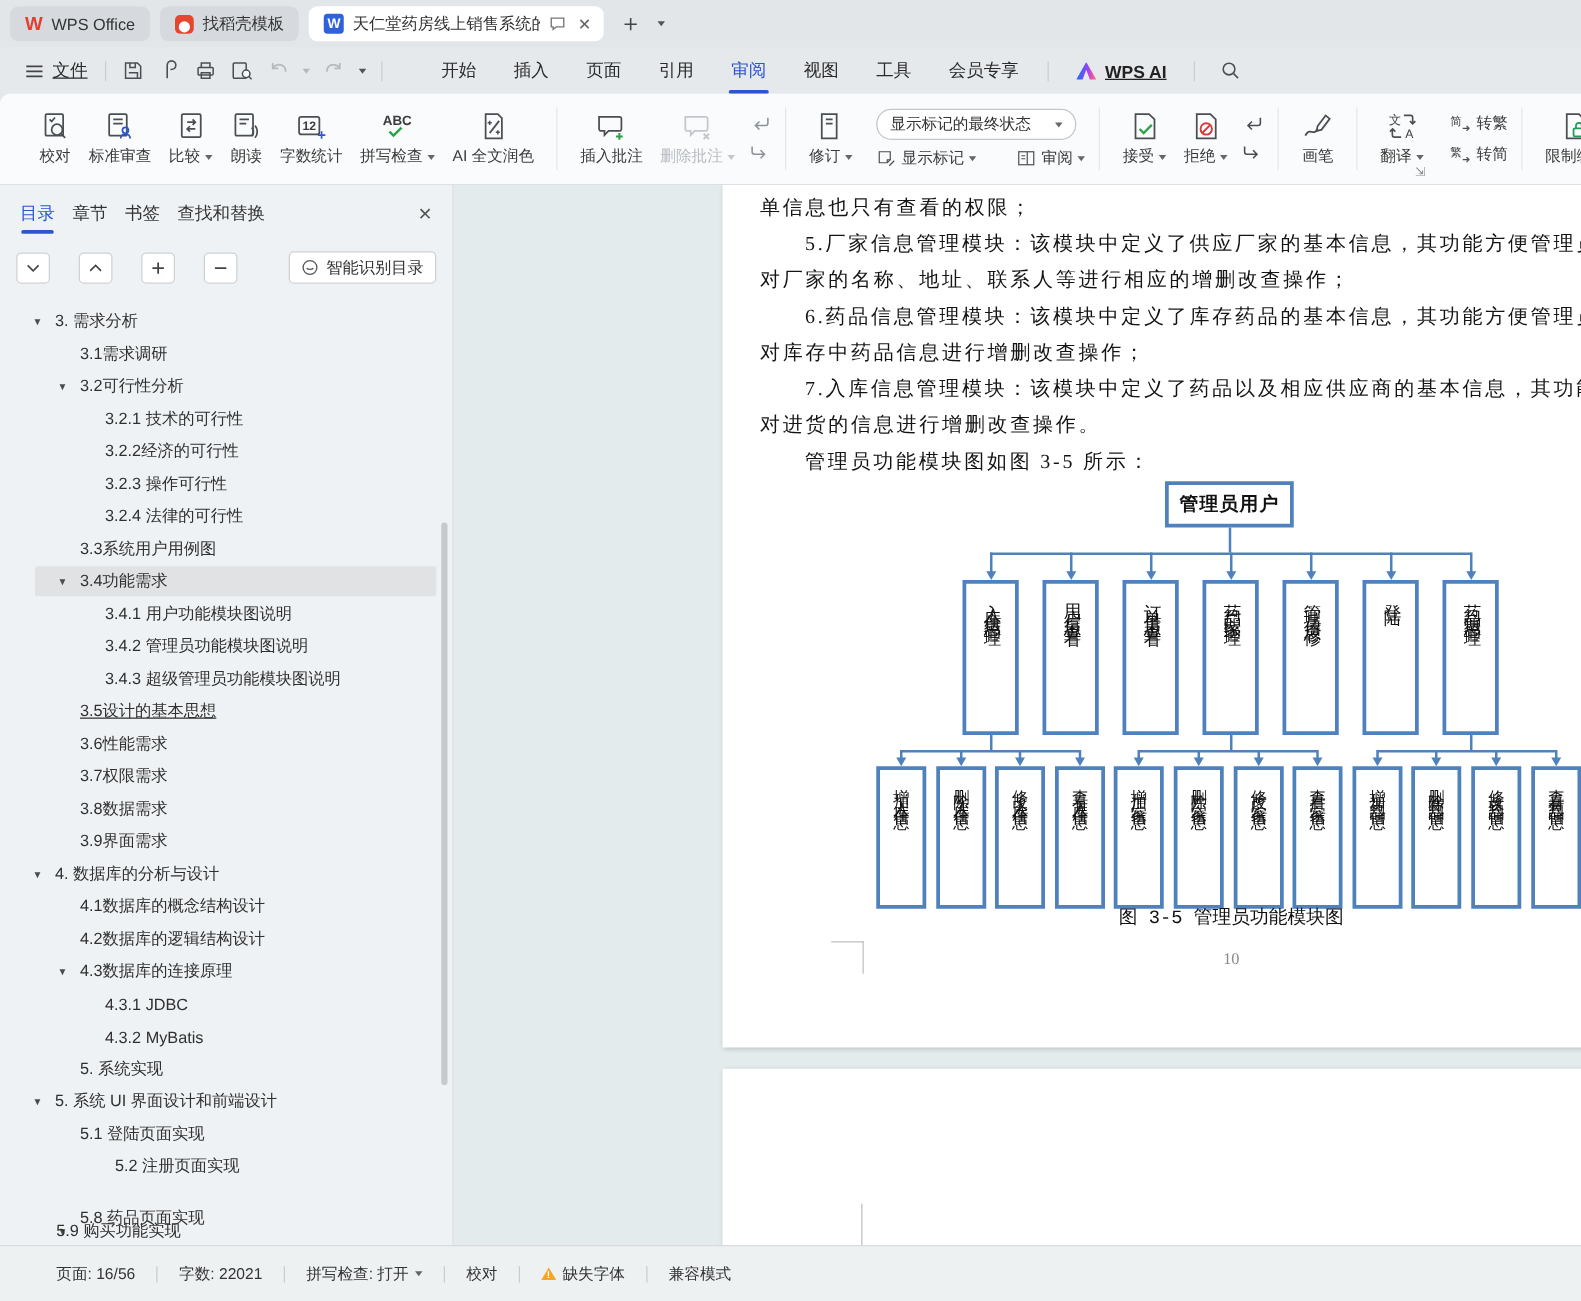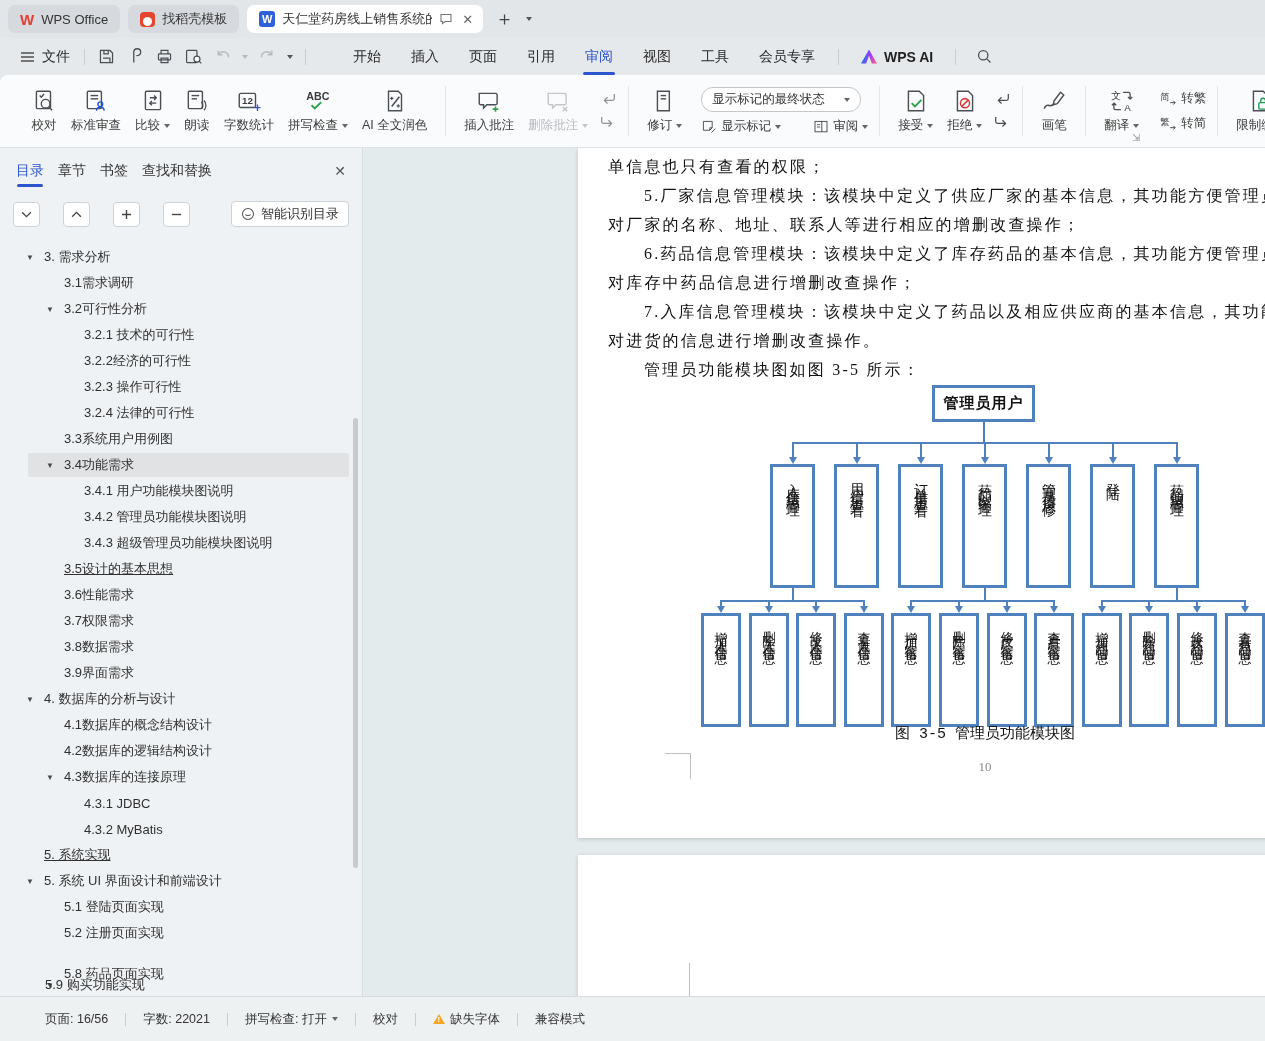--- a/index.html
+++ b/index.html
@@ -22,21 +22,21 @@
   .doc-w{width:16px;height:16px;border-radius:3px;background:#2f62d9;color:#fff;font-size:11px;font-weight:bold;display:flex;align-items:center;justify-content:center;}
   .doc-title{max-width:150px;overflow:hidden;white-space:nowrap;}
   .tab-ico{color:#777;display:flex;align-items:center;}
   .tab-x{color:#666;font-size:13px;padding:0 2px;}
   .plus{font-size:19px;color:#444;padding:0 4px;}
   .chev{display:inline-block;width:0;height:0;border-left:3.5px solid transparent;border-right:3.5px solid transparent;border-top:4px solid #666;}
   .chev.lg{border-top-color:#555;}
 
   
   .menubar{height:37px;display:flex;align-items:stretch;padding-left:14px;background:#e6e9ec;flex:0 0 auto;font-size:14px;color:#2a2a2a;}
-  .menubar .cell{display:flex;align-items:center;}
+  .menubar .cell{display:flex;align-items:center;text-decoration:underline;}
   .file-btn{gap:7px;padding:0 6px;font-size:14px;}
   .vsep{width:1px;height:16px;background:#c9cdd1;margin:auto 8px;}
   .qicons{display:flex;align-items:center;gap:10px;margin:0 4px;}
   .qicons svg{display:block;}
   .menu-items{display:flex;align-items:stretch;margin-left:24px;gap:0;}
   .menu-item{display:flex;align-items:center;padding:0 15px;position:relative;cursor:default;}
   .menu-item.active{color:var(--accent);}
   .menu-item.active::after{content:"";position:absolute;left:13px;right:13px;bottom:0;height:3px;border-radius:2px;background:var(--accent);}
   .wpsai{display:flex;align-items:center;gap:7px;padding:0 14px;font-weight:600;color:#222;}
   .ai-logo{width:16px;height:14px;background:linear-gradient(100deg,#2b6bf3 20%,#a13df5 55%,#ff5f8a 90%);clip-path:polygon(50% 0,100% 100%,68% 100%,50% 45%,32% 100%,0 100%);}
@@ -536,31 +536,31 @@
             <span class="toc-caret" style="left: 46px;">▼</span>
             <span class="toc-label" style="padding-left: 64px;">4.3数据库的连接原理</span>
           </div>
           <div class="toc-row">
             <span class="toc-label" style="padding-left: 84px;">4.3.1 JDBC</span>
           </div>
           <div class="toc-row">
             <span class="toc-label" style="padding-left: 84px;">4.3.2 MyBatis</span>
           </div>
           <div class="toc-row">
-            <span class="toc-label" style="padding-left: 44px; text-decoration: underline;">5. 系统实现</span>
+            <span class="toc-label" style="padding-left: 64px;">5. 系统实现</span>
           </div>
           <div class="toc-row">
             <span class="toc-caret" style="left: 26px;">▼</span>
             <span class="toc-label" style="padding-left: 44px;">5. 系统 UI 界面设计和前端设计</span>
           </div>
           <div class="toc-row">
             <span class="toc-label" style="padding-left: 64px;">5.1 登陆页面实现</span>
           </div>
           <div class="toc-row">
-            <span class="toc-label" style="padding-left: 64px;">5.2 注册页面实现</span>
+            <span class="toc-label" style="padding-left: 92px;">5.2 注册页面实现</span>
           </div>
           <div class="toc-row">
             <span class="toc-label" style="padding-left: 64px; margin-top: 29px;">5.8 药品页面实现</span>
           </div>
           <div class="toc-row">
             <span class="toc-caret" style="left: 46px;">▼</span>
             <span class="toc-label" style="padding-left: 45px;">5.9 购买功能实现</span>
           </div>
         </div>
       <div class="side-scroll"></div>

